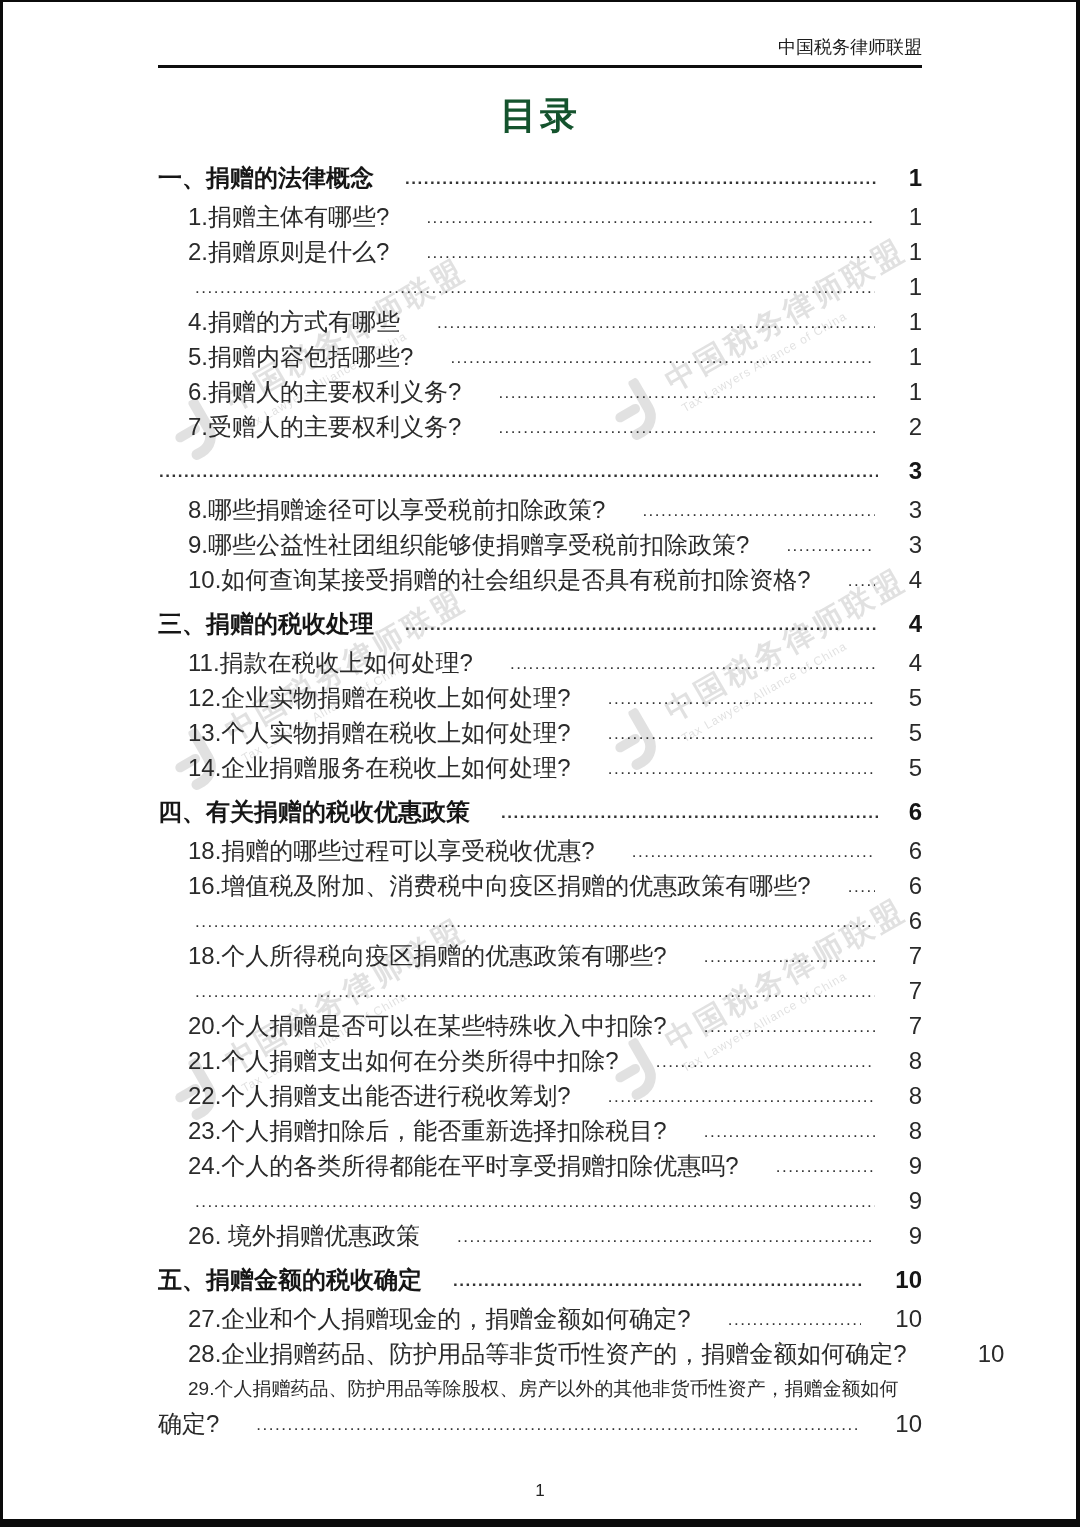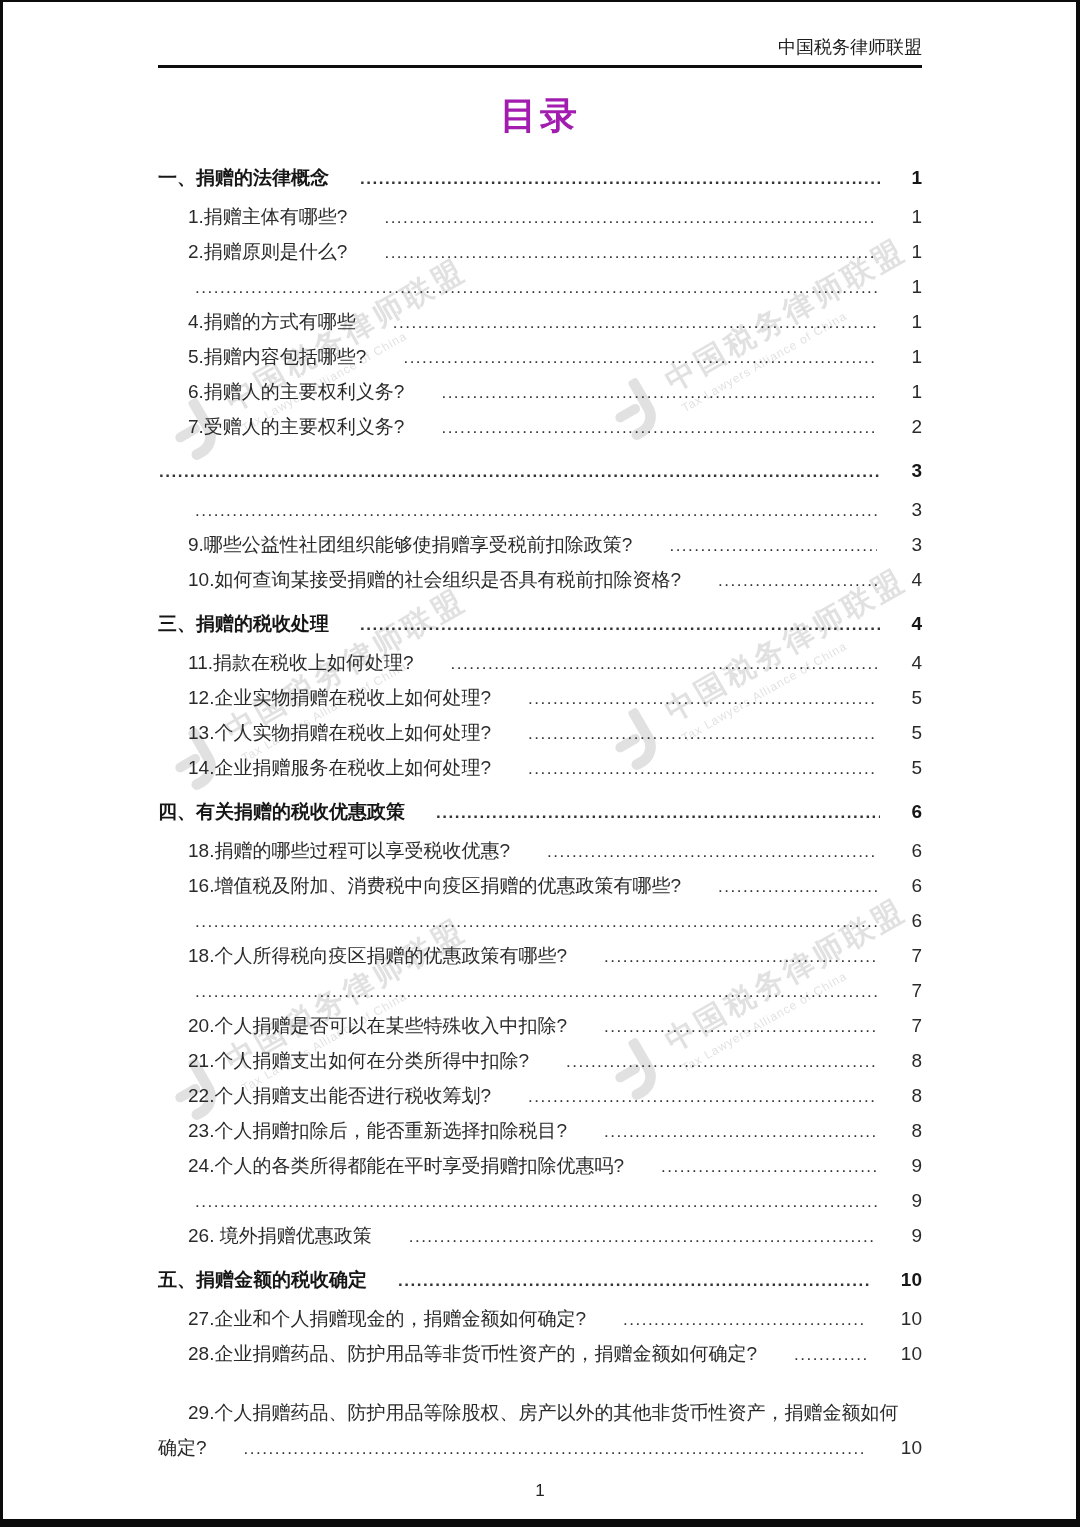--- a/index.html
+++ b/index.html
@@ -36,29 +36,29 @@
     height:3px;
     background:#0e0e0e;
   }
   
   .doc-title{
     margin:26px 0 22px 0;
     text-align:center;
     font-size:37px;
     font-weight:700;
     letter-spacing:3px;
-    color:#a21caf;
+    color:#14532d;
     line-height:44px;
   }
   
   .toc{position:relative;}
   .toc-row{
     display:flex;
     align-items:flex-end;
-    font-size:19px;
+    font-size:24px;
     line-height:35px;
     color:#2a2a2a;
     gap:30px;
   }
   .toc-row.section{
     font-weight:700;
     color:#161616;
     margin-top:9px;
     margin-bottom:4px;
   }
@@ -74,21 +74,21 @@
     margin:0 4px 0 7px;
     line-height:33px;
   }
   .toc-row.section .toc-dots{margin-left:1px;margin-right:1px;}
   .toc-dots::after{
     content:"....................................................................................................................................................................................................";
   }
   .toc-page{white-space:nowrap;}
   .toc-wrap-line1{
     font-size:19px;line-height:35px;color:#2a2a2a;
-    padding-left:30px;white-space:nowrap;margin-top:24px;
+    padding-left:30px;white-space:nowrap;
   }
   
   .footer{
     position:absolute;left:0;right:0;bottom:26px;
     text-align:center;
     font-size:17px;color:#222;
     z-index:10;
   }
   
   .wm-layer{position:absolute;inset:0;z-index:1;overflow:hidden;pointer-events:none;}
@@ -228,20 +228,21 @@
         <div class="toc-row item">
           <span class="toc-label">7.受赠人的主要权利义务?</span>
           <span class="toc-dots"></span>
           <span class="toc-page">2</span>
         </div>
         <div class="toc-row section">
           <span class="toc-dots"></span>
           <span class="toc-page">3</span>
         </div>
         <div class="toc-row item">
+          <span class="toc-label">8.哪些捐赠途径可以享受税前扣除政策?</span>
           <span class="toc-dots"></span>
           <span class="toc-page">3</span>
         </div>
         <div class="toc-row item">
           <span class="toc-label">9.哪些公益性社团组织能够使捐赠享受税前扣除政策?</span>
           <span class="toc-dots"></span>
           <span class="toc-page">3</span>
         </div>
         <div class="toc-row item">
           <span class="toc-label">10.如何查询某接受捐赠的社会组织是否具有税前扣除资格?</span>

